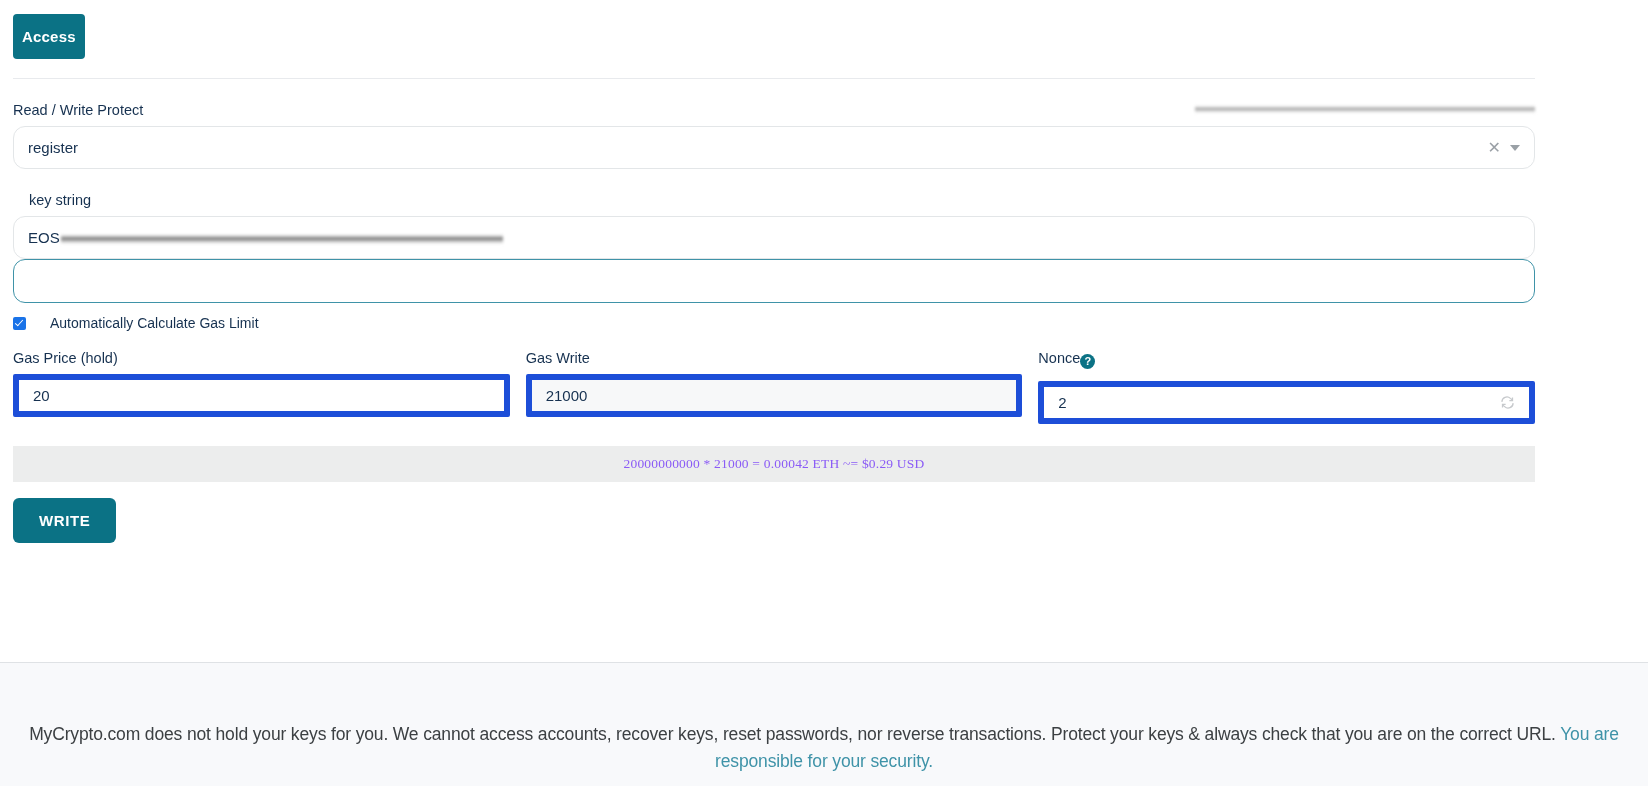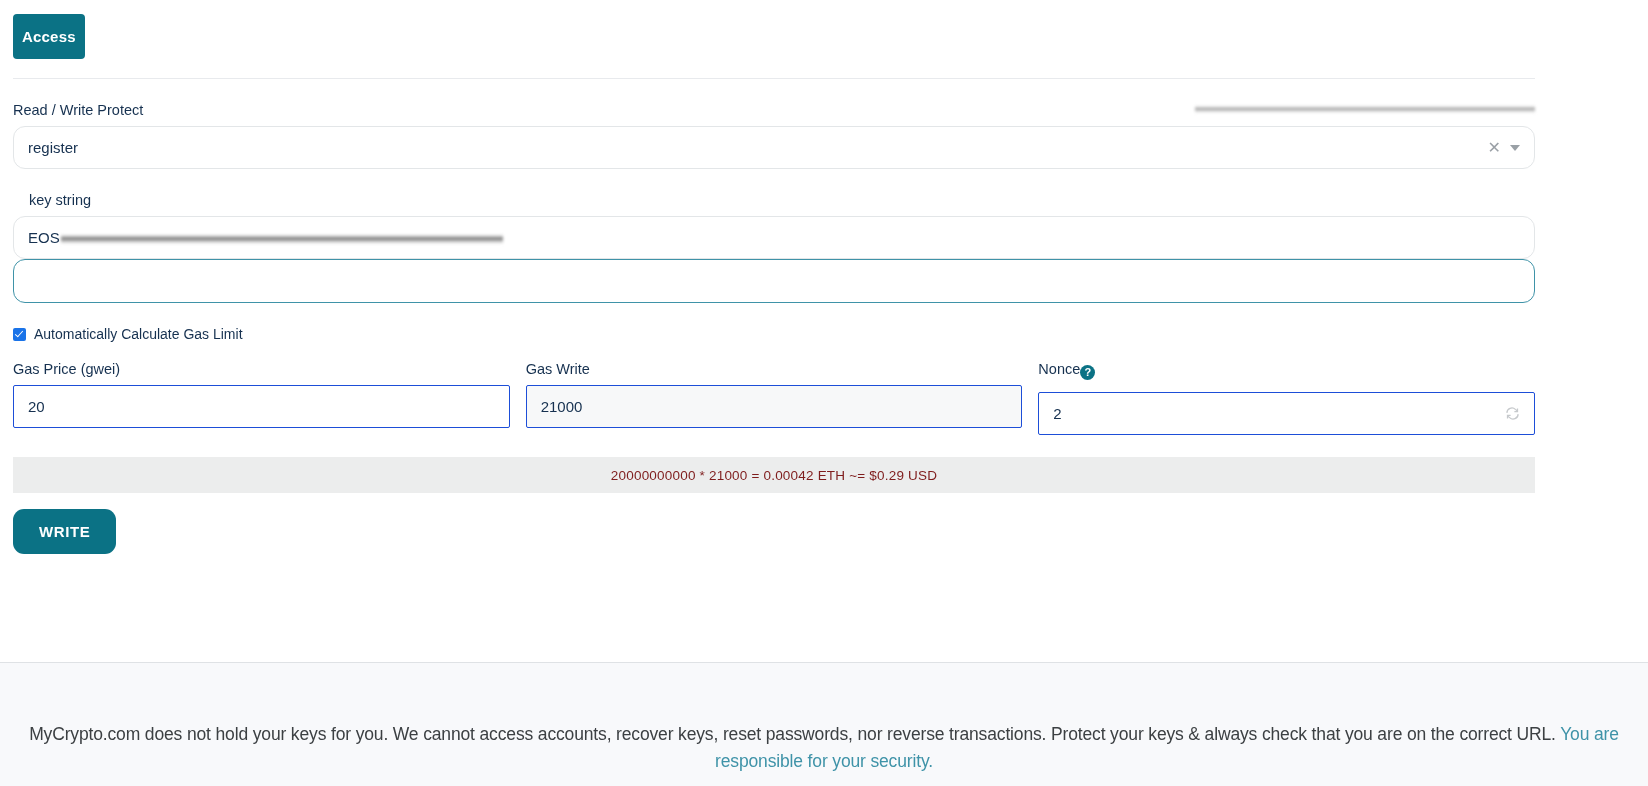--- a/index.html
+++ b/index.html
@@ -151,22 +151,22 @@
     border-left: 5px solid transparent;
     border-right: 5px solid transparent;
     border-top: 6px solid #9aa0a6;
     cursor: pointer;
   }
 
   
   .check-row {
     display: flex;
     align-items: center;
-    margin-top: 23px;
-    gap: 8px;
+    margin-top: 12px;
+    gap: 24px;
     text-align: center;
   }
   .cbox {
     width: 13px; height: 13px;
     border-radius: 2px;
     background: #1a73e8;
     position: relative;
     flex: none;
     cursor: pointer;
   }
@@ -190,21 +190,21 @@
     margin-top: 18px;
     width: 1522px;
     gap: 16px;
   }
   .gas-col { flex: 1 1 0; min-width: 0; }
   .gas-col .field-label { margin: 0 0 7px 0; }
   .gas-input {
     width: 100%;
     height: 43px;
     box-sizing: border-box;
-    border: 1px solid #1d4ed8;
+    border: 6px solid #1d4ed8;
     border-radius: 2px;
     background: #ffffff;
     display: flex;
     align-items: center;
     padding: 0 14px;
     font-size: 15px;
     color: #163150;
   }
   .gas-input.disabled { background: #f7f8f9; }
   .gas-input .val { flex: 1; }
@@ -231,33 +231,33 @@
 
   
   .cost-bar {
     width: 1522px;
     height: 36px;
     background: #eceded;
     margin-top: 22px;
     display: flex;
     align-items: center;
     justify-content: center;
-    font-family: Liberation Sans, sans-serif;
+    font-family: Liberation Serif, serif;
     font-size: 13.5px;
-    color: #7f1d1d;
+    color: #8b5cf6;
     letter-spacing: .2px;
   }
 
   .write-row { margin-top: 16px; }
   .btn-write {
     display: inline-block;
     background: #0b7285;
     color: #ffffff;
     border: none;
-    border-radius: 11px;
+    border-radius: 6px;
     font-size: 15px;
     font-weight: 700;
     letter-spacing: .6px;
     padding: 0 26px;
     height: 45px;
     line-height: 45px;
     cursor: pointer;
     font-family: "Liberation Sans", sans-serif;
   }
 
@@ -327,21 +327,21 @@
     </div>
 
     <div class="check-row">
       <span class="cbox"></span>
       <span class="check-label">Automatically Calculate Gas Limit</span>
     </div>
 
     <div class="gas-row">
 
       <div class="gas-col">
-        <span class="field-label">Gas Price (gwei)</span>
+        <span class="field-label">Gas Price (hold)</span>
         <div class="gas-input">
           <span class="val">20</span>
         </div>
       </div>
 
       <div class="gas-col">
         <span class="field-label">Gas Write</span>
         <div class="gas-input disabled">
           <span class="val">21000</span>
         </div>

